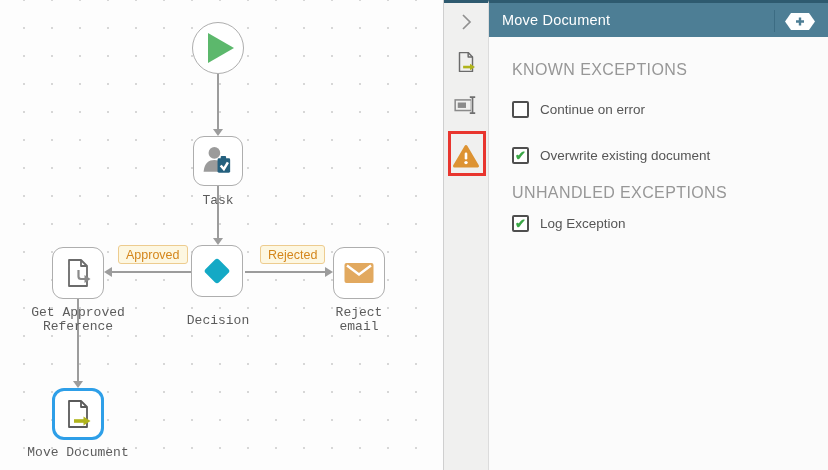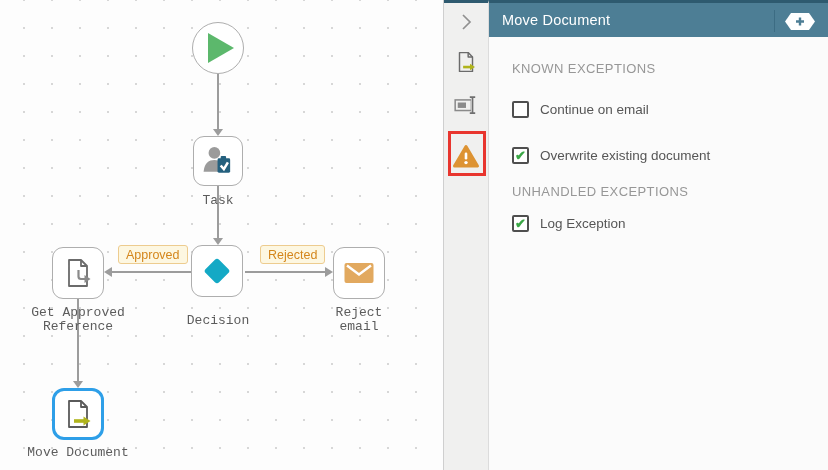--- a/index.html
+++ b/index.html
@@ -58,21 +58,21 @@
   
   .panel { position:absolute; left:489px; top:0; width:339px; height:470px; background:#fbfbfb; }
   .panel-header { position:relative; height:37px; background:#4d7e95; border-top:3px solid #2e5a6f;
                   display:flex; align-items:center; }
   .panel-title { color:#fff; font-size:14.5px; font-weight:500; margin-left:13px; letter-spacing:0.2px; }
   .header-divider { position:absolute; right:53px; top:7px; width:1px; height:22px; background:#3c6c83; }
   .plus-btn { position:absolute; right:13px; top:10px; width:30px; height:17px;
               background:transparent; border:none; padding:0; cursor:pointer; }
 
   .panel-body { position:absolute; left:0; top:37px; right:0; bottom:0; }
-  .section-heading { position:absolute; left:23px; font-size:13px; color:#979797; letter-spacing:0.4px;text-align:right; }
+  .section-heading { position:absolute; left:23px; font-size:16px; color:#979797; letter-spacing:0.4px;text-align:right; }
   .sh-1 { top:24px; }
   .sh-2 { top:147px; }
   .check-row { position:absolute; left:23px; display:flex; align-items:center; cursor:pointer; }
   .row-1 { top:64px; }
   .row-2 { top:110px; }
   .row-3 { top:178px; }
   .checkbox { width:17px; height:17px; background:#fff; border:2px solid #4f4f4f; border-radius:2px;
               display:flex; align-items:center; justify-content:center;
               color:#3aa745; font-size:13px; font-weight:bold; line-height:1; }
   .check-label { margin-left:11px; font-size:13.5px; color:#565656; }
@@ -224,21 +224,21 @@
           </svg>
         </span>
       </button>
     </div>
 
     <div class="panel-body">
       <div class="section-heading sh-1">KNOWN EXCEPTIONS</div>
 
       <div class="check-row row-1">
         <span class="checkbox"></span>
-        <span class="check-label">Continue on email</span>
+        <span class="check-label">Continue on error</span>
       </div>
 
       <div class="check-row row-2">
         <span class="checkbox">✔</span>
         <span class="check-label">Overwrite existing document</span>
       </div>
 
       <div class="section-heading sh-2">UNHANDLED EXCEPTIONS</div>
 
       <div class="check-row row-3">

